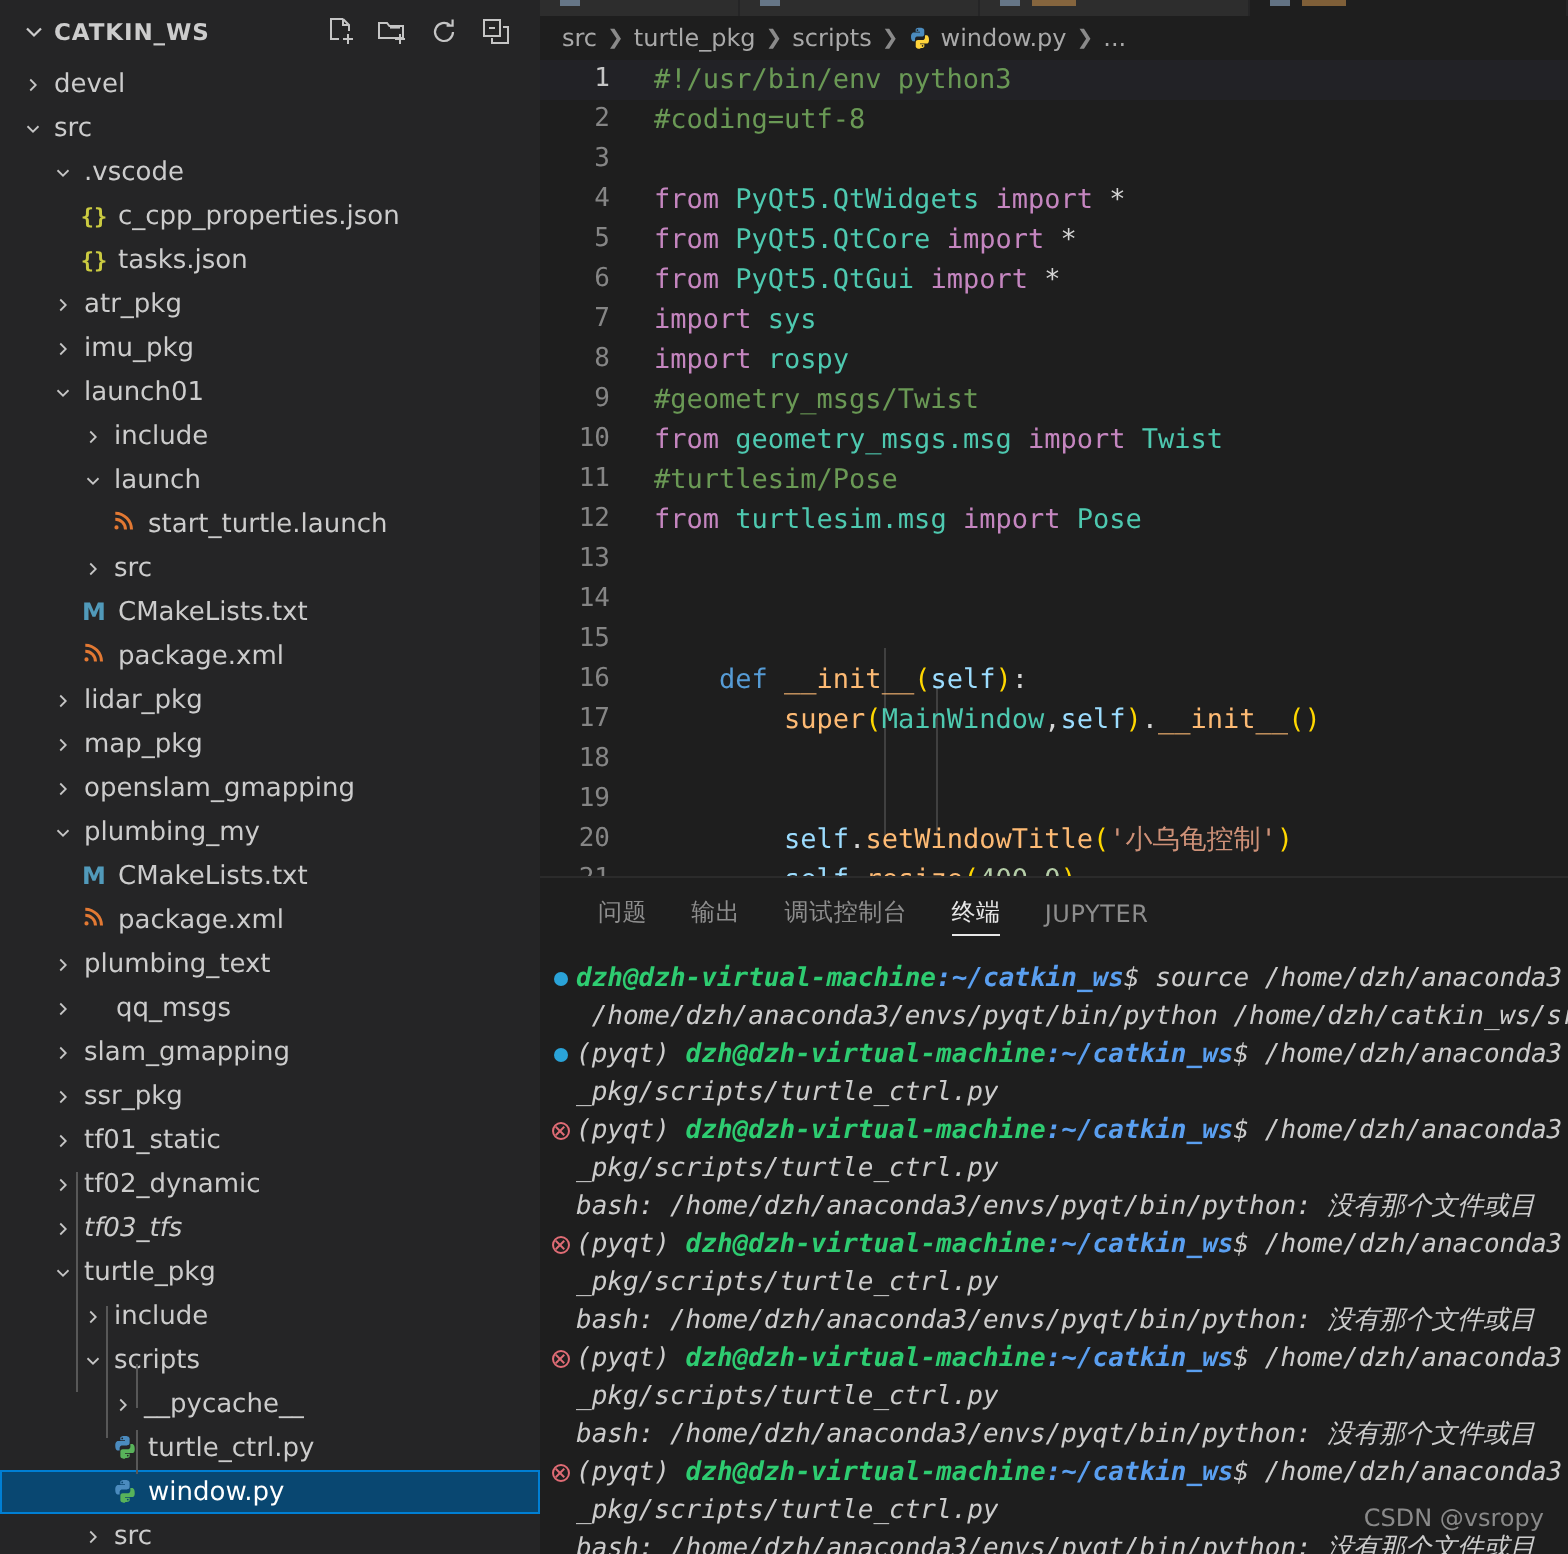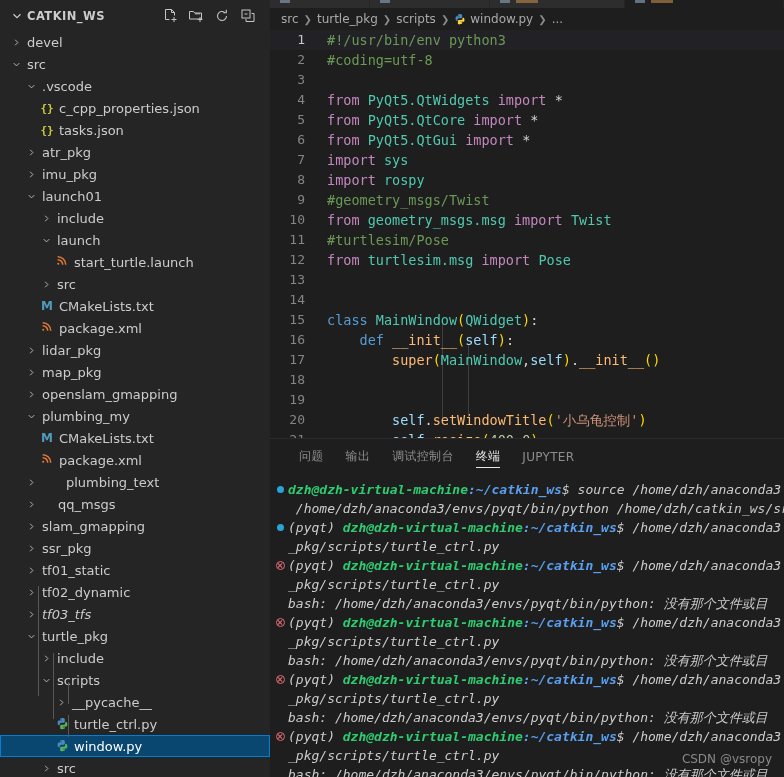--- a/index.html
+++ b/index.html
@@ -378,21 +378,21 @@
         <div class="row" style="padding-left: 38px;">
           <span class="ficon">
             <span class="ic-xml"><svg width="12" height="12" viewBox="0 0 16 16">
                 <path d="M3 13a1.4 1.4 0 1 0 0-2.8A1.4 1.4 0 0 0 3 13z" fill="#e37933"></path>
                 <path d="M2.2 7.2a5.8 5.8 0 0 1 5.8 5.8h2A7.8 7.8 0 0 0 2.2 5.2z" fill="#e37933"></path>
                 <path d="M2.2 3.2A9.8 9.8 0 0 1 12 13h2A11.8 11.8 0 0 0 2.2 1.2z" fill="#e37933"></path>
               </svg></span>
           </span>
           <span class="label">package.xml</span>
         </div>
-        <div class="row" style="padding-left: 23px; gap: 24px;">
+        <div class="row" style="padding-left: 23px;">
           <span class="arrow">
             <svg width="11" height="11" viewBox="0 0 16 16">
               <path d="M6 4l4 4-4 4" fill="none" stroke="#c5c5c5" stroke-width="1.3"></path>
             </svg>
           </span>
           <span class="label">plumbing_text</span>
         </div>
         <div class="row" style="padding-left: 23px; gap: 16px;">
           <span class="arrow">
             <svg width="11" height="11" viewBox="0 0 16 16">
@@ -596,21 +596,20 @@
         <span class="code"><span class="t-key2">from</span><span class="t-plain"> </span><span class="t-cls">turtlesim.msg</span><span class="t-plain"> </span><span class="t-key2">import</span><span class="t-plain"> </span><span class="t-cls">Pose</span></span>
       </div>
       <div class="cline">
         <span class="gutter">13</span><span class="code"></span>
       </div>
       <div class="cline">
         <span class="gutter">14</span><span class="code"></span>
       </div>
       <div class="cline">
         <span class="gutter">15</span>
-        <span class="code"><span class="t-key">class</span><span class="t-plain"> </span><span class="t-cls">MainWindow</span><span class="t-par">(</span><span class="t-cls">QWidget</span><span class="t-par">)</span><span class="t-plain">:</span></span>
       </div>
       <div class="cline">
         <span class="gutter">16</span>
         <span class="code"><span class="t-plain">    </span><span class="t-key">def</span><span class="t-plain"> </span><span class="t-fn">__init__</span><span class="t-par">(</span><span class="t-id">self</span><span class="t-par">)</span><span class="t-plain">:</span></span>
       </div>
       <div class="cline">
         <span class="gutter">17</span>
         <span class="code"><span class="t-plain">        </span><span class="t-fn">super</span><span class="t-par">(</span><span class="t-cls">MainWindow</span><span class="t-plain">,</span><span class="t-id">self</span><span class="t-par">)</span><span class="t-plain">.</span><span class="t-fn">__init__</span><span class="t-par">()</span></span>
       </div>
       <div class="cline">

